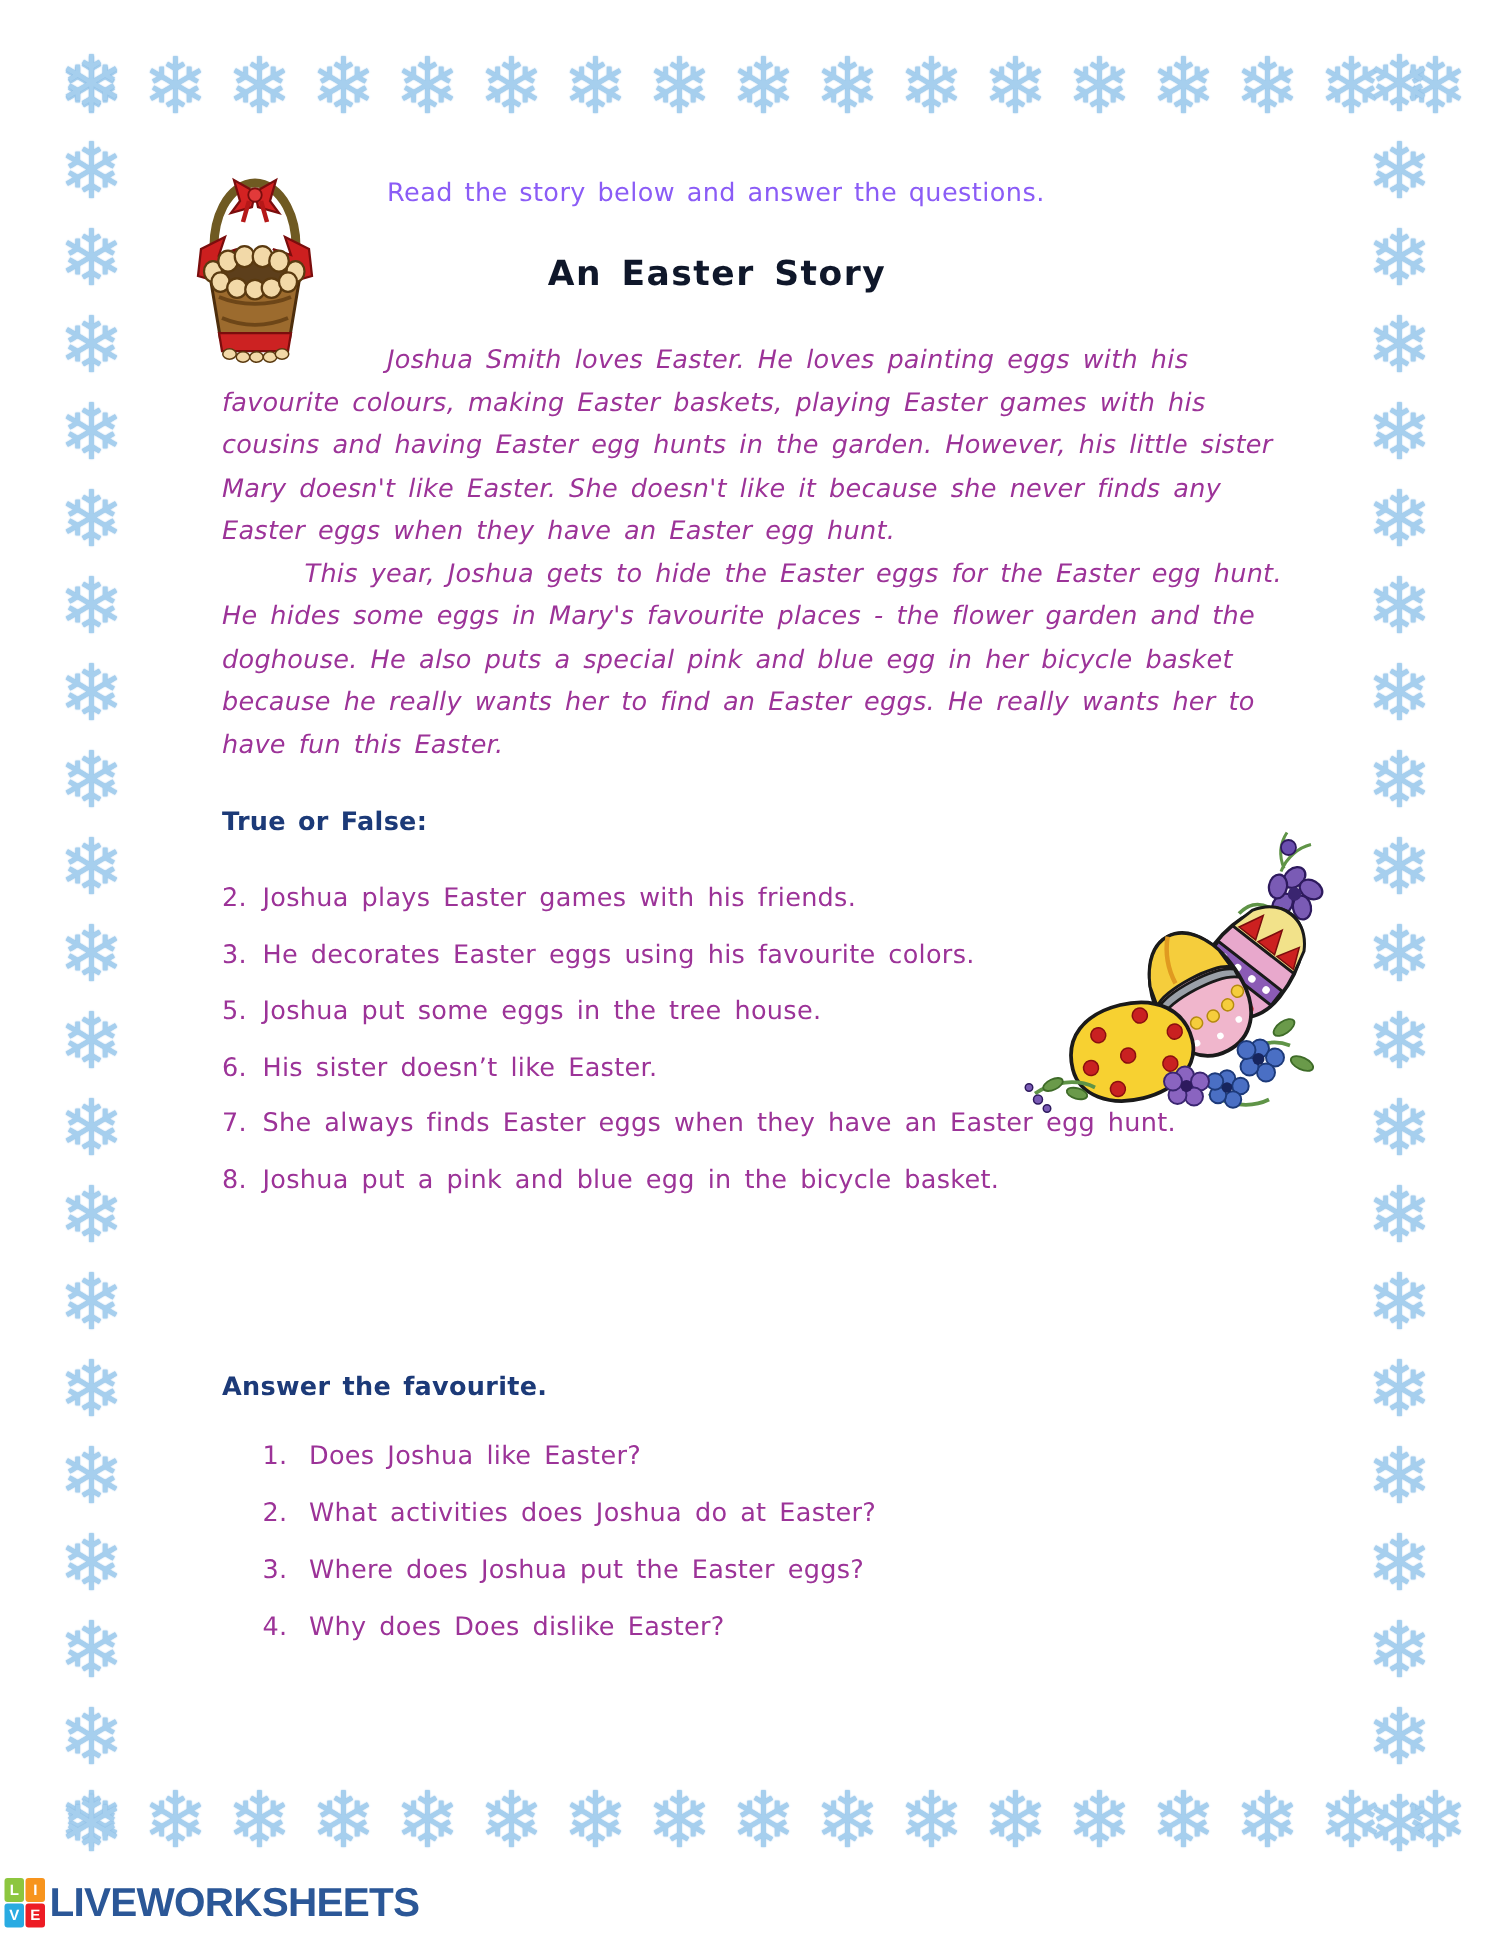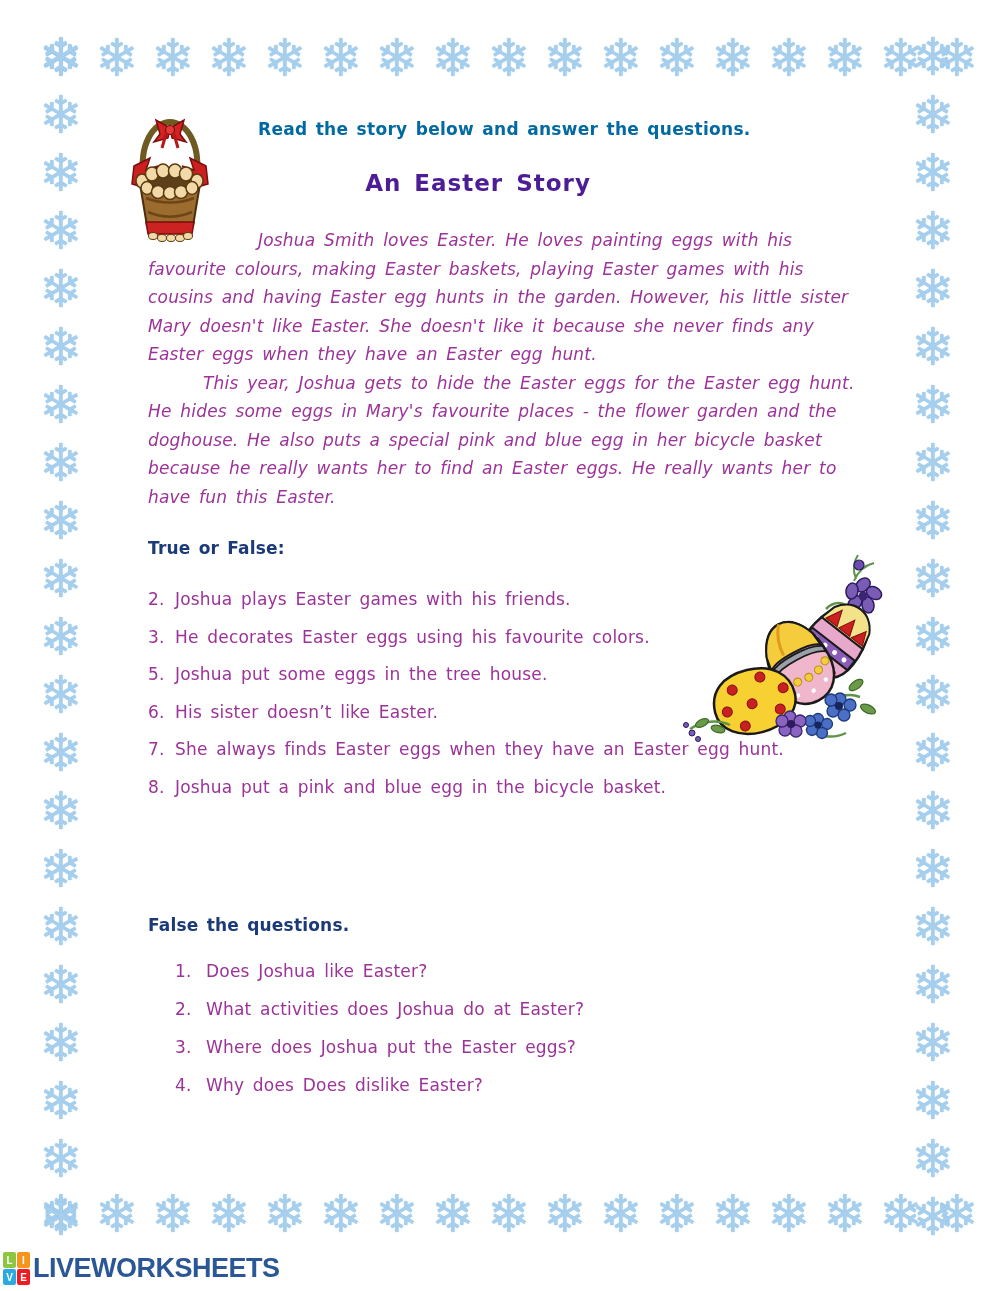--- a/index.html
+++ b/index.html
@@ -15,26 +15,26 @@
   .flake {
     font-size:52px; line-height:56px; width:56px; height:56px;
     text-align:center; color:#a6cfee; text-shadow:0 0 1px #7fb3e0;
     user-select:none; flex:0 0 auto;
   }
   .border-left .flake, .border-right .flake { height:54px; line-height:54px; }
 
   
   .instruction {
     position:absolute; left:258px; top:119px;
-    font-size:17px; font-weight:bold; color:#0369a1; letter-spacing:.3px; word-spacing:2px;
+    font-size:17px; font-weight:normal; color:#8b5cf6; letter-spacing:.3px; word-spacing:2px;
   }
   .basket-art { position:absolute; left:120px; top:114px; }
   .page-title {
     position:absolute; left:148px; top:170px; width:660px; text-align:center;
-    font-size:23px; font-weight:bold; color:#4c1d95; letter-spacing:1px; word-spacing:4px;
+    font-size:23px; font-weight:bold; color:#0f172a; letter-spacing:1px; word-spacing:4px;
   }
   .story {
     position:absolute; left:148px; top:226px; width:714px;
     font-size:17px; color:#9c3398; line-height:28.5px; letter-spacing:.2px; word-spacing:3px;font-style:italic;
   }
   .story p.p1 { text-indent:110px; }
   .story p.p2 { text-indent:55px; }
 
   .tf-heading, .q-heading {
     position:absolute; left:148px;
@@ -350,21 +350,21 @@
     </g>
 
     <g fill="#7a5bb5" stroke="#2e1a5e" stroke-width="1">
       <circle cx="14" cy="180" r="3"></circle>
         <circle cx="8" cy="172" r="2.5"></circle>
         <circle cx="20" cy="186" r="2.5"></circle>
     </g>
   </svg>
 </div>
 
-<div class="q-heading">False the questions.</div>
+<div class="q-heading">Answer the favourite.</div>
 <div class="q-list">
   <div class="row"><span class="num">1.</span><span class="txt">Does Joshua like Easter?</span></div>
   <div class="row"><span class="num">2.</span><span class="txt">What activities does Joshua do at Easter?</span></div>
   <div class="row"><span class="num">3.</span><span class="txt">Where does Joshua put the Easter eggs?</span></div>
   <div class="row"><span class="num">4.</span><span class="txt">Why does Does dislike Easter?</span></div>
 </div>
 
 <div class="footer-logo">
   <div class="logo-grid">
     <div class="logo-sq sq-0">L</div>

